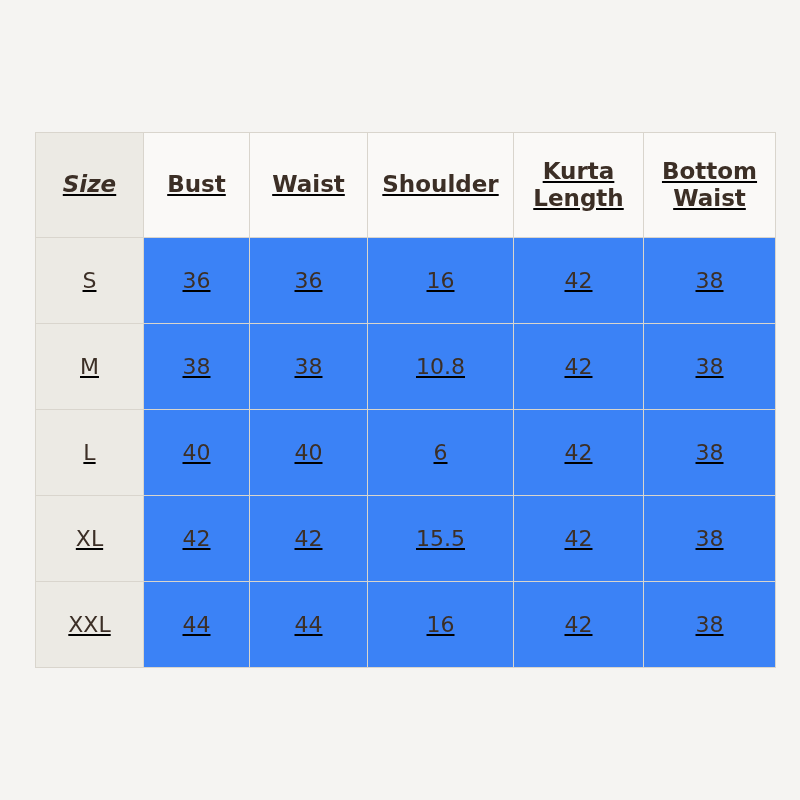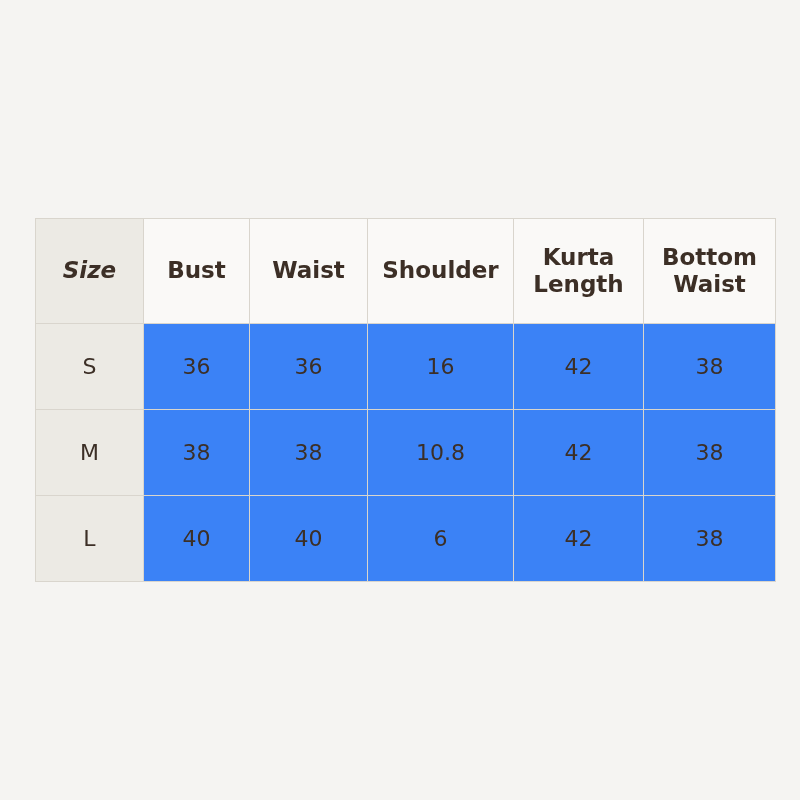--- a/index.html
+++ b/index.html
@@ -16,20 +16,21 @@
   .page {
     width: 800px;
     height: 800px;
     position: relative;
     display: flex;
     align-items: center;
     justify-content: center;
   }
   .size-table-wrap {
     width: 730px;
+    text-decoration: underline;
   }
   table.size-table {
     border-collapse: collapse;
     width: 100%;
     table-layout: fixed;
     background: #faf9f7;
   }
   table.size-table th,
   table.size-table td {
     border: 1px solid #d9d5cd;
@@ -108,16 +109,32 @@
           <td>38</td>
         </tr>
         <tr>
           <td class="size-cell">L</td>
           <td>40</td>
           <td>40</td>
           <td>6</td>
           <td>42</td>
           <td>38</td>
         </tr>
+        <tr>
+          <td class="size-cell">XL</td>
+          <td>42</td>
+          <td>42</td>
+          <td>15.5</td>
+          <td>42</td>
+          <td>38</td>
+        </tr>
+        <tr>
+          <td class="size-cell">XXL</td>
+          <td>44</td>
+          <td>44</td>
+          <td>16</td>
+          <td>42</td>
+          <td>38</td>
+        </tr>
       </tbody>
     </table>
   </div>
 </div>
 
 </body></html>

